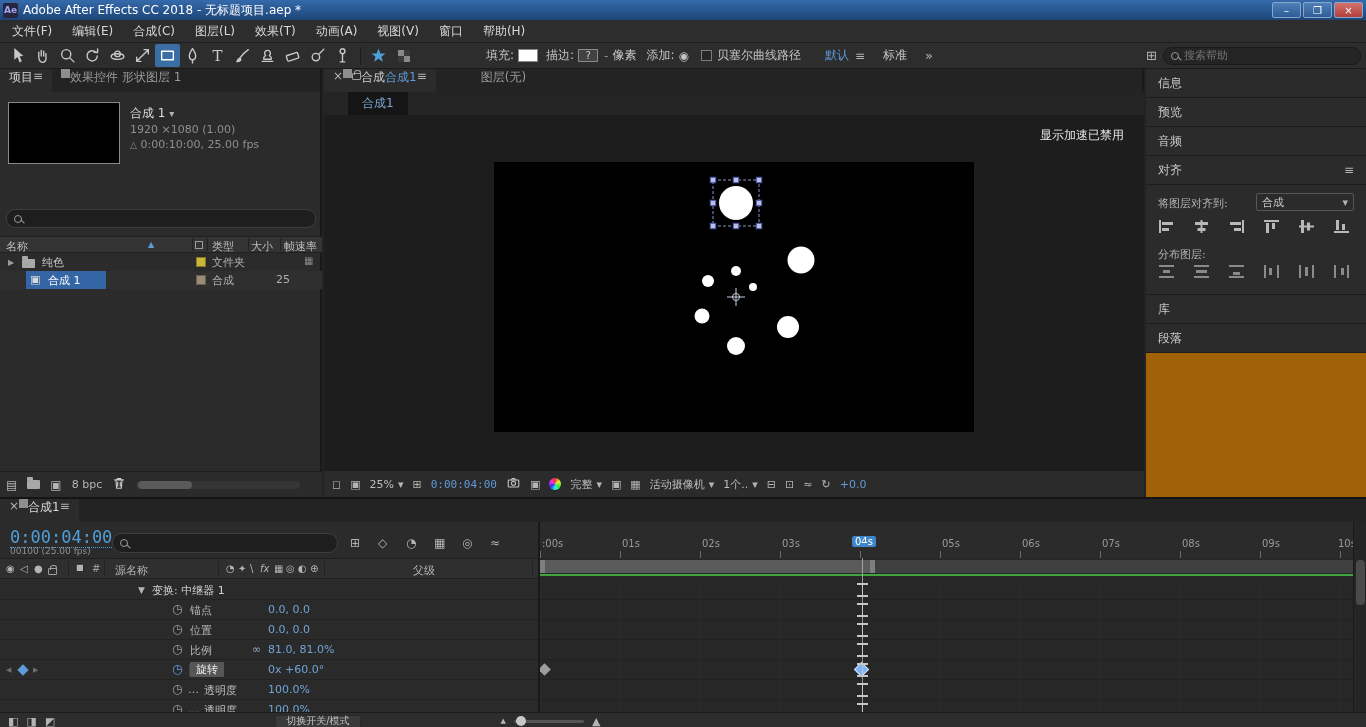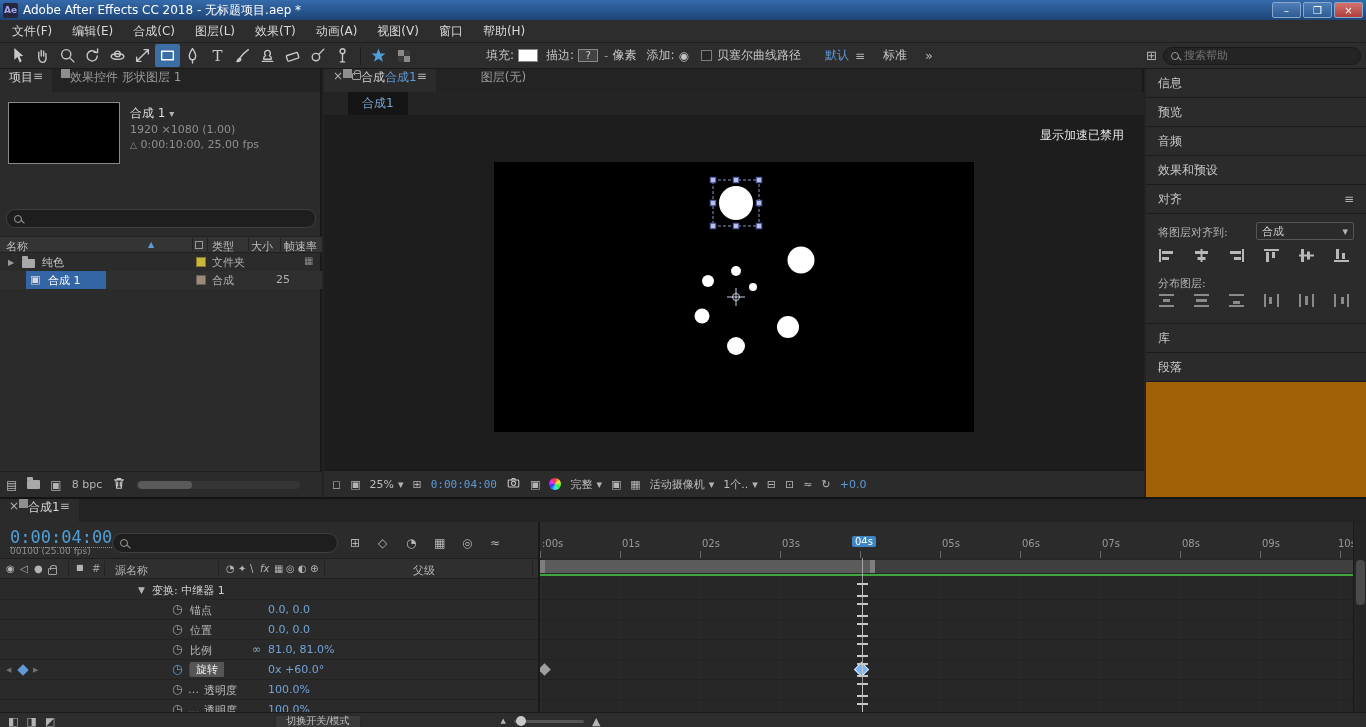--- a/index.html
+++ b/index.html
@@ -390,23 +390,20 @@
   <div id="side">
     <div class="hdr">
         <span>信息</span>
       </div>
     <div class="hdr">
         <span>预览</span>
       </div>
     <div class="hdr">
         <span>音频</span>
       </div>
-    <div class="hdr">
-        <span>效果和预设</span>
-      </div>
     <div class="hdr" style="justify-content:space-between">
         <span>对齐</span>
         <span class="ico">≡</span>
       </div>
     <div class="aligncontent">
       <span class="abs" style="left:12px;top:11px">将图层对齐到:</span>
       <div class="dd" style="left:110px;top:8px;width:98px">
         <span>合成</span>
         <span class="ico">▾</span>
       </div>

